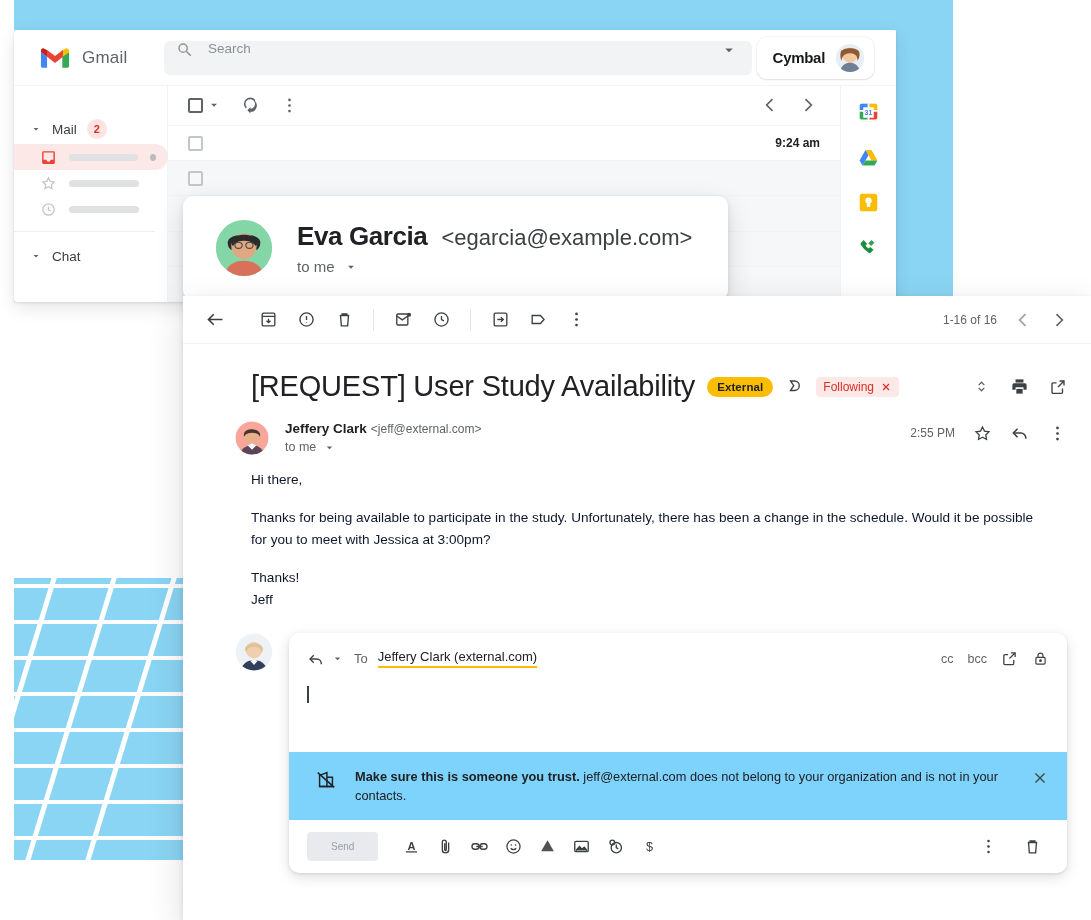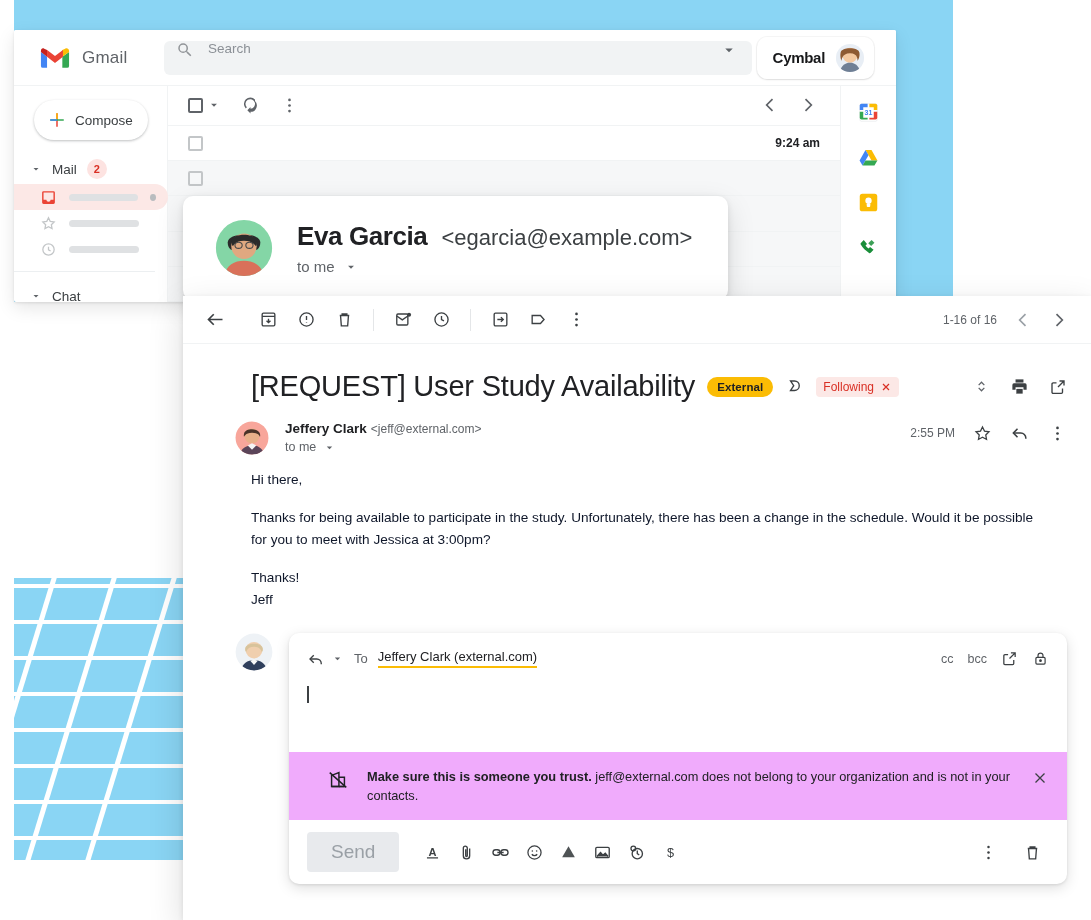--- a/index.html
+++ b/index.html
@@ -173,28 +173,28 @@
   .rb-recipient {
     font-size: 13px; color: #202124; border-bottom: 2px solid #fbbc04; padding-bottom: 2px;
   }
   .rb-head .right { margin-left: auto; display: flex; align-items: center; gap: 14px; }
   .rb-cc { font-size: 12.5px; color: #5f6368; }
   .rb-area { height: 74px; padding: 8px 18px; }
   .caret-line {
     width: 1.5px; height: 17px; background: #3c4043; display: inline-block;
   }
   .warn {
-    background: #f0abfc; display: flex; align-items: flex-start; gap: 18px;
-    padding: 15px 18px 15px 38px;
+    background: #7dd3fc; display: flex; align-items: flex-start; gap: 18px;
+    padding: 15px 18px 15px 26px;
   }
   .warn-text { font-size: 12.8px; color: #202124; line-height: 19px; flex: 1; }
   .warn-text b { font-weight: 700; }
   .rb-foot { display: flex; align-items: center; padding: 12px 18px; gap: 0; }
   .send-btn {
-    background: #e8eaed; color: #9aa0a6; font-size: 19px; border-radius: 4px;
+    background: #e8eaed; color: #9aa0a6; font-size: 10px; border-radius: 4px;
     padding: 9px 24px; margin-right: 16px;
   }
   .f-ico { width: 34px; display: flex; justify-content: center; align-items: center; }
   .rb-foot .right { margin-left: auto; display: flex; gap: 10px; }
   svg { display: block; }
 </style>
 </head>
 <body>
 
 <div id="stage">
@@ -259,31 +259,20 @@
               <path d="M5 32c1-8 6-11 11-11s10 3 11 11z" fill="#6f7f95"></path>
             </g>
           </svg>
         </span>
       </div>
     </div>
 
     <div class="gm-body">
 
       <div class="gm-nav">
-        <div class="compose-btn">
-          <span>
-            <svg viewBox="0 0 24 24" width="18" height="18">
-              <rect x="11" y="3" width="2" height="18" fill="#ea4335"></rect>
-              <rect x="11" y="3" width="2" height="9" fill="#fbbc04"></rect>
-              <rect x="3" y="11" width="18" height="2" fill="#34a853"></rect>
-              <rect x="3" y="11" width="9" height="2" fill="#4285f4"></rect>
-            </svg>
-          </span>
-          <span class="lbl">Compose</span>
-        </div>
 
         <div class="nav-section" style="margin-top:14px">
           <div class="nav-head">
             <span>
               <svg viewBox="0 0 24 24" width="12" height="12" fill="#5f6368">
                   <path d="M7 10l5 5 5-5z"></path>
                 </svg>
             </span>
             <span class="tw">Mail</span>
             <span class="badge">2</span>

